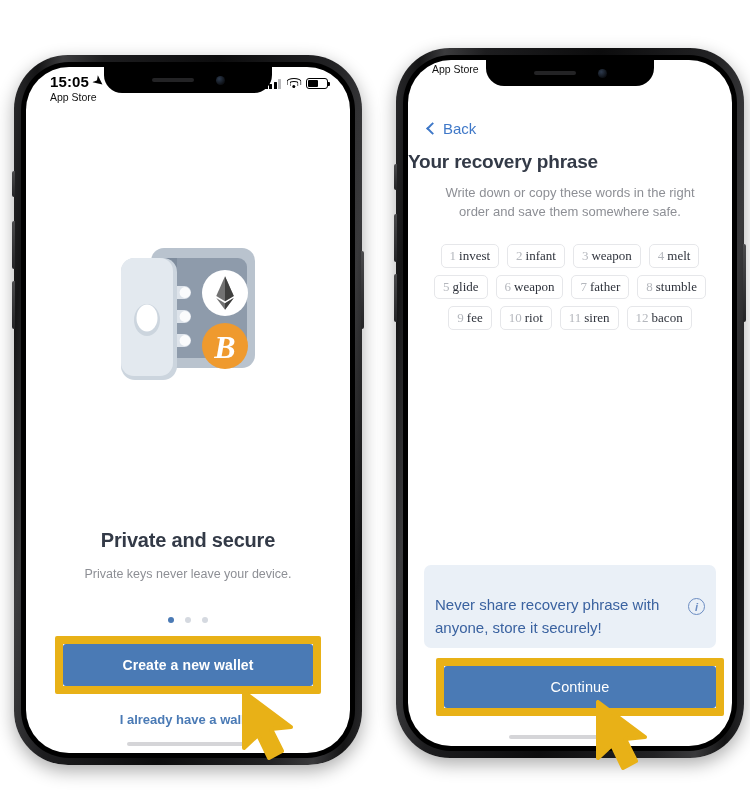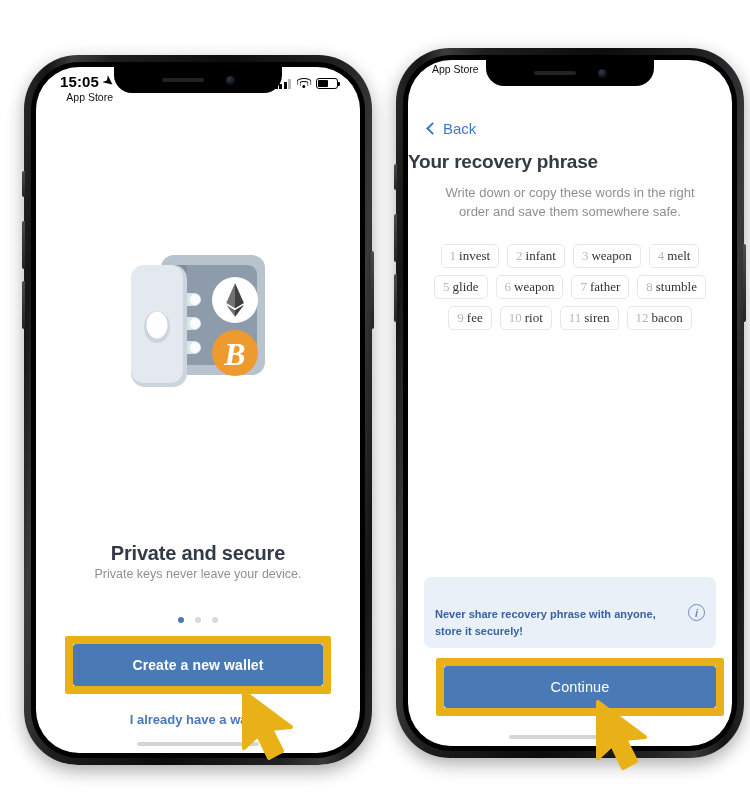--- a/index.html
+++ b/index.html
@@ -57,21 +57,21 @@
 
   
   .statusbar {
     position: absolute; top: 0; left: 0; right: 0; height: 46px; z-index: 30;
     padding: 7px 22px 0 24px;
   }
   .sb-left { position: absolute; left: 24px; top: 6px; }
   .sb-time { font-size: 15px; font-weight: bold; color: #000; letter-spacing: .1px;
              display: flex; align-items: center; gap: 4px; }
   .sb-arrow { font-size: 12px; transform: rotate(38deg) translateY(-1px); display:inline-block; }
-  .sb-app { font-size: 10.5px; color: #111; margin-top: 1px; text-align: right; }
+  .sb-app { font-size: 10.5px; color: #111; margin-top: 1px; }
   .sb-right { position: absolute; right: 22px; top: 11px; display: flex; align-items: flex-end; gap: 5px; }
   .bars { display: flex; align-items: flex-end; gap: 1.5px; height: 10px; }
   .bars i { width: 3px; background: #000; border-radius: .5px; display:block; }
   .bars i:nth-child(1){height:3px;} .bars i:nth-child(2){height:5px;}
   .bars i:nth-child(3){height:7.5px;} .bars i:nth-child(4){height:10px;background:#b9b9bb;}
   .wifi { position: relative; width: 15px; height: 11px; }
   .wifi b { position:absolute; left:50%; transform:translateX(-50%);
             border:1.9px solid #000; border-bottom:none; border-radius:50% 50% 0 0; display:block; }
   .wifi b:nth-child(1){ width:15px; height:7px; top:0; }
   .wifi b:nth-child(2){ width:9px;  height:4.5px; top:3.3px; }
@@ -81,21 +81,21 @@
           position: relative; padding: 1.4px; }
   .batt::after { content:""; position:absolute; right:-3.2px; top:3px; width:1.8px; height:4.4px;
                  background:#000; border-radius:0 1px 1px 0; }
   .batt i { display:block; height:100%; width:58%; background:#000; border-radius:1px; }
 
   
   .onb { position:absolute; inset:0; display:flex; flex-direction:column; }
   .onb-art { flex:1; display:flex; align-items:center; justify-content:center; padding-top: 34px; }
   .onb-texts { text-align:center; padding: 0 38px; }
   .onb-title { font-size: 20px; font-weight: bold; color:#333a47; letter-spacing:-.2px; }
-  .onb-sub { font-size: 12.5px; color:#8d8f95; margin-top: 2px; }
+  .onb-sub { font-size: 12.5px; color:#8d8f95; margin-top: 15px; }
   .dots { display:flex; justify-content:center; gap:11px; margin: 36px 0 0; }
   .dots i { width:6px; height:6px; border-radius:50%; background:#d5d9e0; display:block; }
   .dots i.on { background:#4a7ab5; }
 
   .btn-primary {
     display:flex; align-items:center; justify-content:center;
     height: 42px; border-radius: 3px; background:#4a7ab5;
     color:#fff; font-size: 14px; font-weight: bold; letter-spacing:.1px;
   }
   .link-secondary { text-align:center; color:#4a7ab5; font-size:13px; font-weight:bold; }
@@ -119,34 +119,34 @@
              margin: 11px 26px 0; }
   .chips { display:flex; flex-wrap:wrap; justify-content:center; gap:7px 8px;
            margin: 22px 16px 0; }
   .chip { border:1px solid #e6e7ea; border-radius:5px; padding:3px 8px;
           font-size:13px; color:#2f333c; background:#fff; white-space:nowrap;font-family:Liberation Serif, serif; }
   .chip span.n { color:#b4b7bd; margin-right:3px; }
   .copy { text-align:center; color:#4a7ab5; font-size:13.5px; margin-top: 22px; }
   .spacer { flex:1; }
   .warn { margin: 0 16px 10px; background:#eaf0f7; border-radius:7px;
           padding: 9px 11px; display:flex; align-items:center; gap:9px; }
-  .warn-txt { color:#3a62a0; font-size:11px; font-weight:bold; line-height:1.5; flex:1;margin-top:20px; }
+  .warn-txt { color:#3a62a0; font-size:15px; font-weight:normal; line-height:1.5; flex:1;margin-top:20px; }
   .info-ic { width:17px; height:17px; border-radius:50%; border:1.2px solid #6b8cc2;
              color:#6b8cc2; font-size:11px; font-style:italic; font-weight:bold;
              display:flex; align-items:center; justify-content:center; flex:none; }
 
   
   .cursor { position:absolute; z-index:60; }
 </style>
 </head>
 <body>
 
 <div class="stage">
 
-  <div class="phone" style="left:24px; top:55px;">
+  <div class="phone" style="left:14px; top:55px;">
     <div class="btn-side mute"></div>
     <div class="btn-side volup"></div>
     <div class="btn-side voldn"></div>
     <div class="btn-side power"></div>
 
     <div class="phone-inner">
       <div class="screen">
 
         <div class="notch">
           <div class="speaker"></div>

